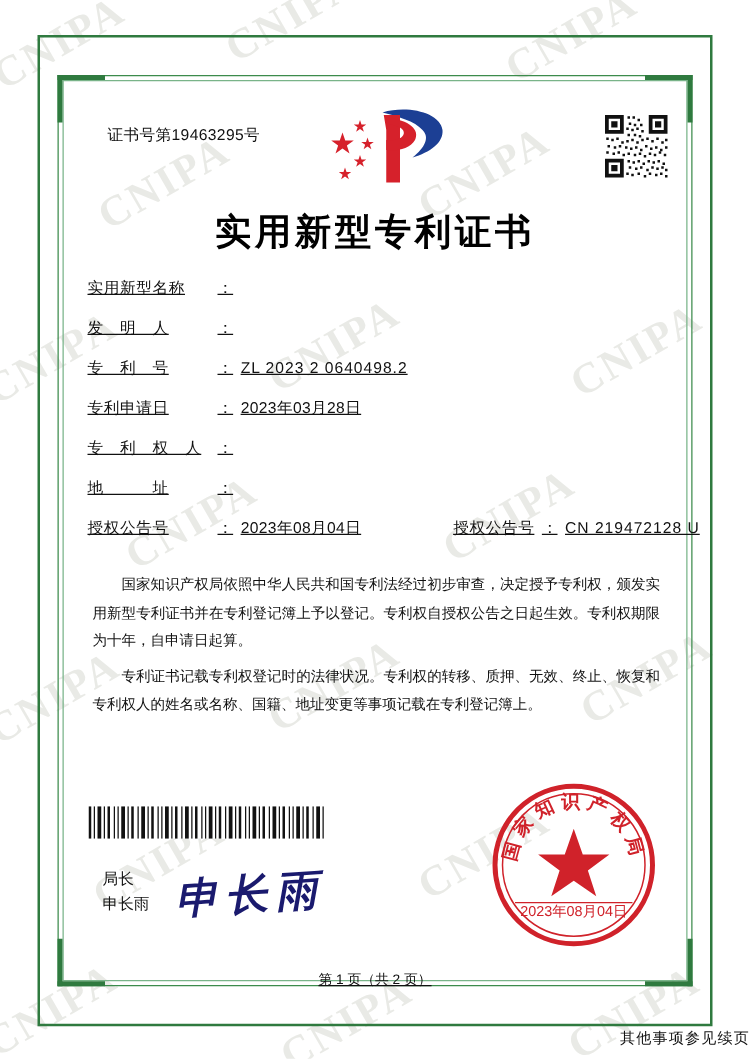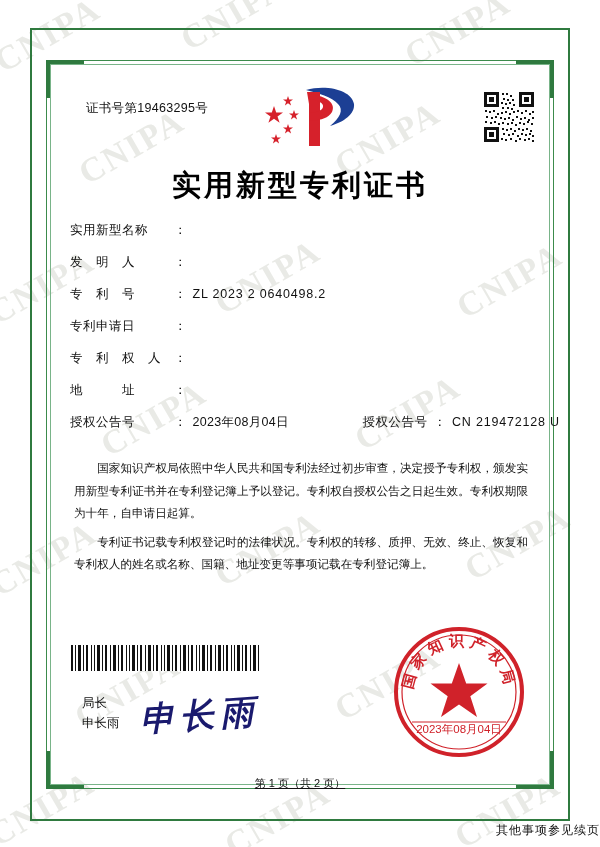--- a/index.html
+++ b/index.html
@@ -132,20 +132,21 @@
   .fields {
     margin-top: 16px;
     padding-left: 8px;
   }
   .field-row {
     display: flex;
     align-items: baseline;
     margin-bottom: 15px;
     font-size: 12.5px;
     color: #111;
+    text-decoration: underline;
   }
   .field-label {
     width: 104px;
     flex: 0 0 104px;
     letter-spacing: 0.5px;
     white-space: nowrap;
   }
   .field-colon {
     flex: 0 0 auto;
     margin-right: 6px;
@@ -406,20 +407,21 @@
 
       <div class="field-row">
         <span class="field-label">专　利　号</span>
         <span class="field-colon">：</span>
         <span class="field-value mono-ish">ZL 2023 2 0640498.2</span>
       </div>
 
       <div class="field-row">
         <span class="field-label">专利申请日</span>
         <span class="field-colon">：</span>
+        <span class="field-value">2023年03月28日</span>
       </div>
 
       <div class="field-row">
         <span class="field-label">专　利　权　人</span>
         <span class="field-colon">：</span>
       </div>
 
       <div class="field-row">
         <span class="field-label">地　　　址</span>
         <span class="field-colon">：</span>

